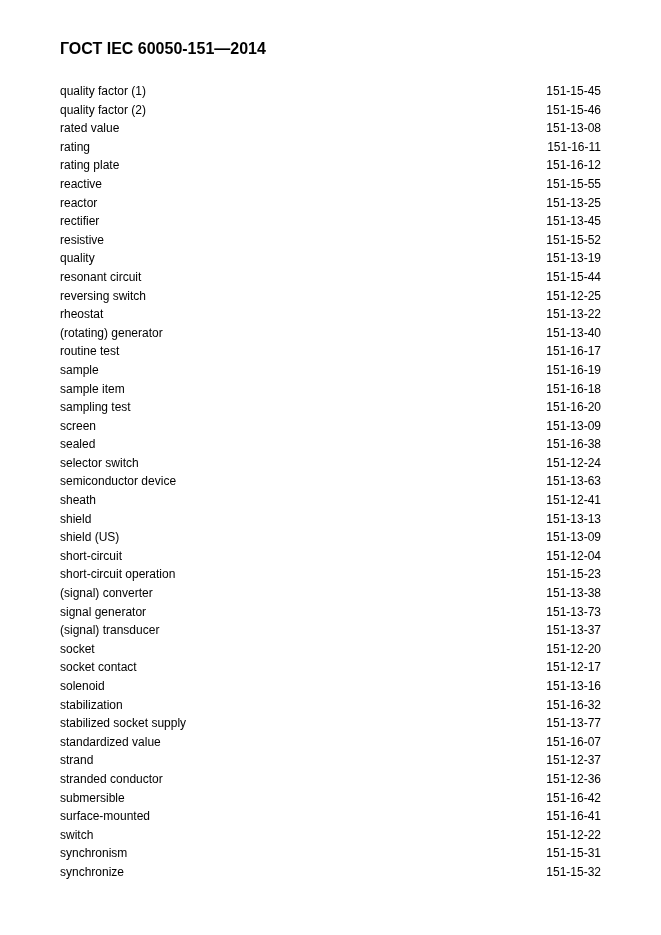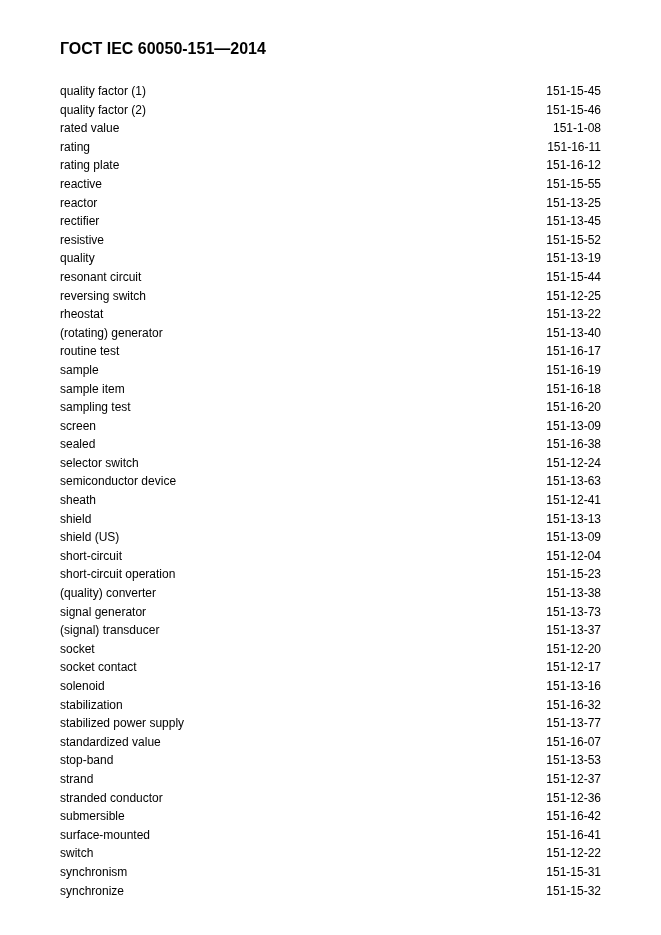--- a/index.html
+++ b/index.html
@@ -50,21 +50,21 @@
   <div class="entry">
         <span class="entry-term">quality factor (1)</span>
         <span class="entry-code">151-15-45</span>
       </div>
       <div class="entry">
         <span class="entry-term">quality factor (2)</span>
         <span class="entry-code">151-15-46</span>
       </div>
       <div class="entry">
         <span class="entry-term">rated value</span>
-        <span class="entry-code">151-1-08</span>
+        <span class="entry-code">151-13-08</span>
       </div>
       <div class="entry">
         <span class="entry-term">rating</span>
         <span class="entry-code">151-16-11</span>
       </div>
       <div class="entry">
         <span class="entry-term">rating plate</span>
         <span class="entry-code">151-16-12</span>
       </div>
       <div class="entry">
@@ -149,21 +149,21 @@
       </div>
       <div class="entry">
         <span class="entry-term">short-circuit</span>
         <span class="entry-code">151-12-04</span>
       </div>
       <div class="entry">
         <span class="entry-term">short-circuit operation</span>
         <span class="entry-code">151-15-23</span>
       </div>
       <div class="entry">
-        <span class="entry-term">(quality) converter</span>
+        <span class="entry-term">(signal) converter</span>
         <span class="entry-code">151-13-38</span>
       </div>
       <div class="entry">
         <span class="entry-term">signal generator</span>
         <span class="entry-code">151-13-73</span>
       </div>
       <div class="entry">
         <span class="entry-term">(signal) transducer</span>
         <span class="entry-code">151-13-37</span>
       </div>
@@ -177,30 +177,26 @@
       </div>
       <div class="entry">
         <span class="entry-term">solenoid</span>
         <span class="entry-code">151-13-16</span>
       </div>
       <div class="entry">
         <span class="entry-term">stabilization</span>
         <span class="entry-code">151-16-32</span>
       </div>
       <div class="entry">
-        <span class="entry-term">stabilized power supply</span>
+        <span class="entry-term">stabilized socket supply</span>
         <span class="entry-code">151-13-77</span>
       </div>
       <div class="entry">
         <span class="entry-term">standardized value</span>
         <span class="entry-code">151-16-07</span>
-      </div>
-      <div class="entry">
-        <span class="entry-term">stop-band</span>
-        <span class="entry-code">151-13-53</span>
       </div>
       <div class="entry">
         <span class="entry-term">strand</span>
         <span class="entry-code">151-12-37</span>
       </div>
       <div class="entry">
         <span class="entry-term">stranded conductor</span>
         <span class="entry-code">151-12-36</span>
       </div>
       <div class="entry">

